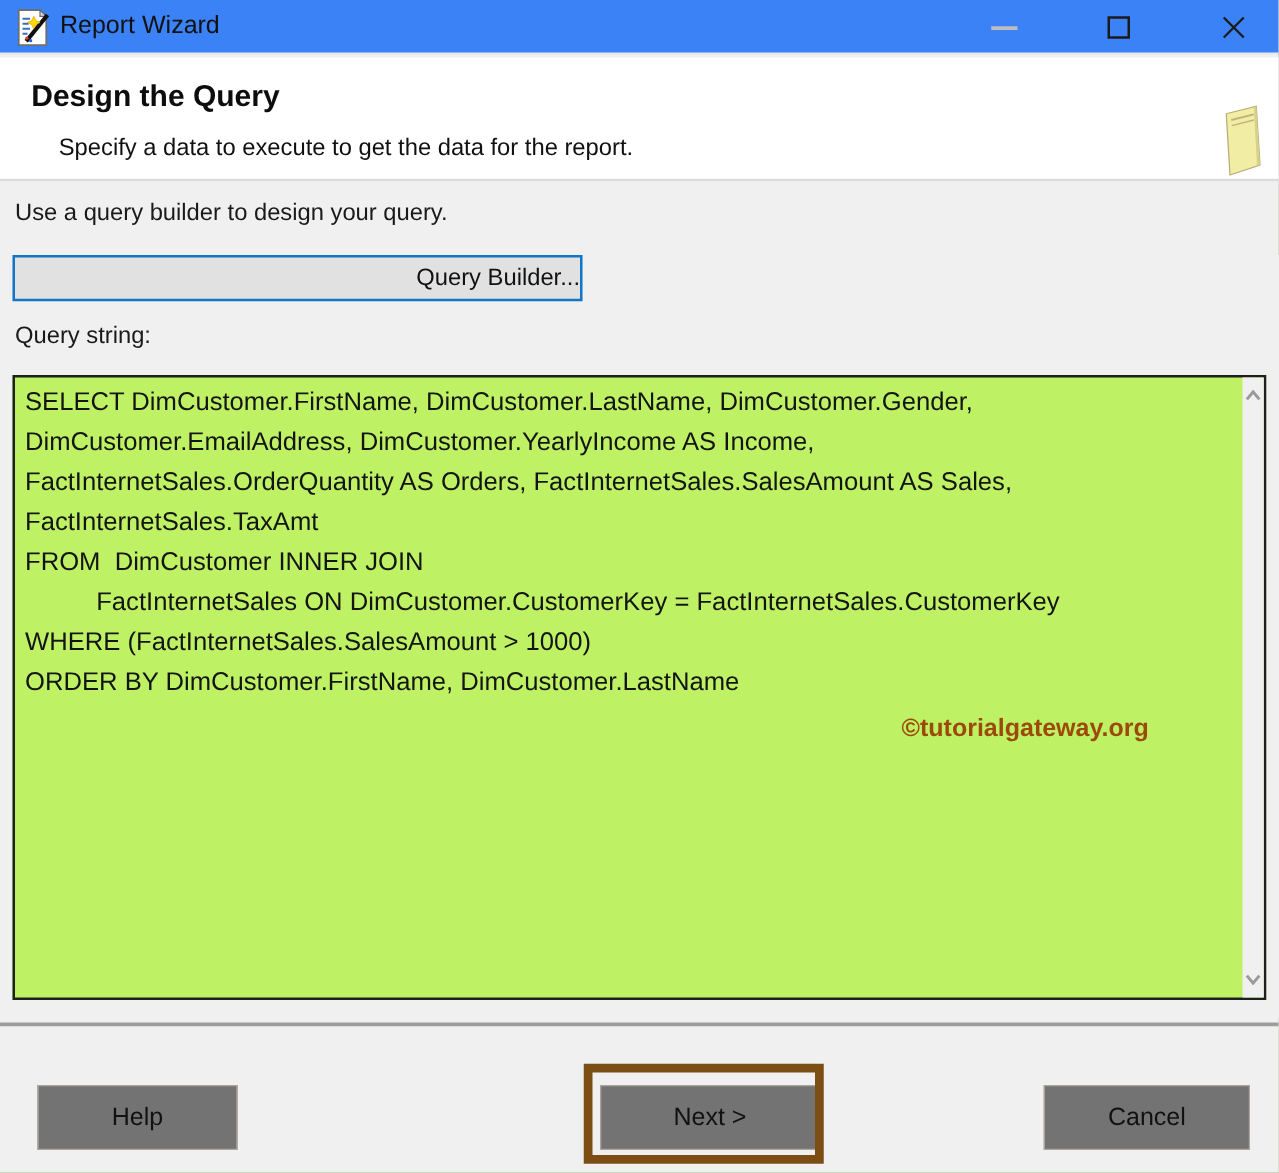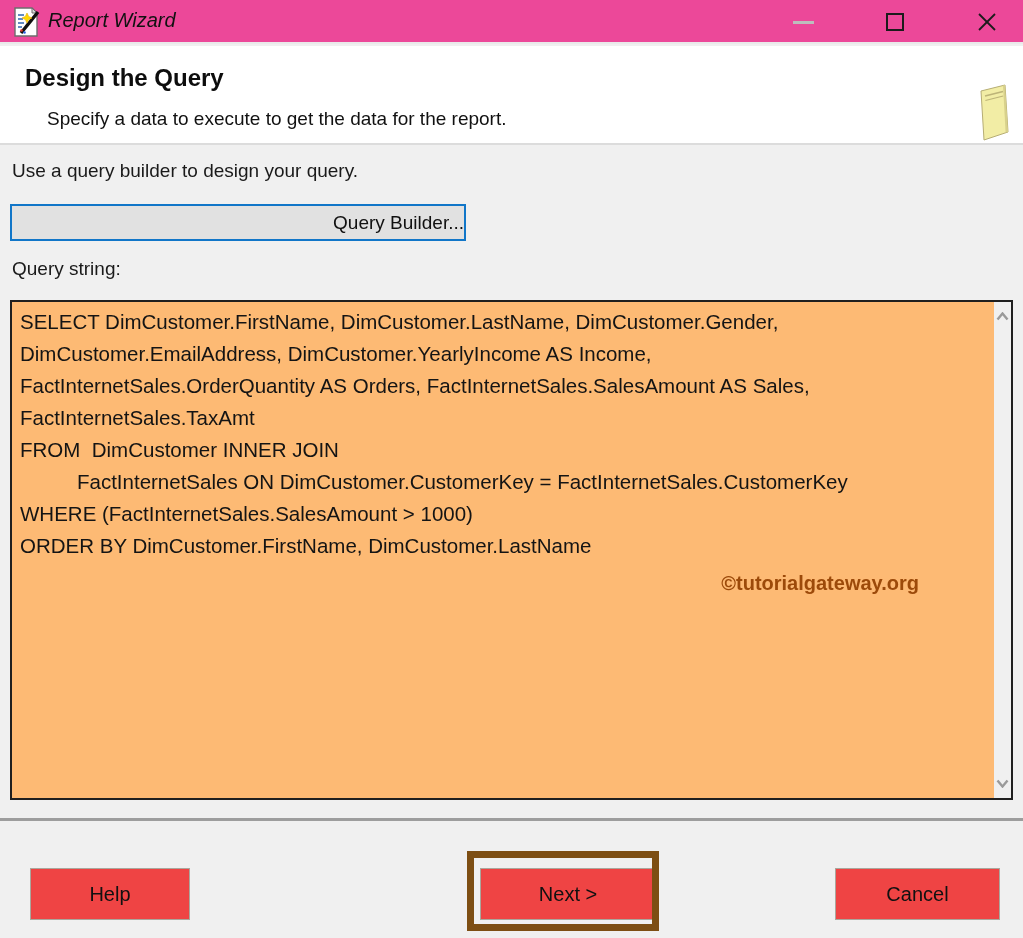--- a/index.html
+++ b/index.html
@@ -2,21 +2,21 @@
 <html><head>
 <meta charset="utf-8">
 <style>
   html,body{margin:0;padding:0;background:#c8c8c8;}
   *{box-sizing:border-box;}
   .window{
     position:relative;width:1023px;height:938px;background:#f0f0f0;
     font-family:"Liberation Sans",sans-serif;color:#1a1a1a;overflow:hidden;
   }
   
-  .titlebar{position:absolute;left:0;top:0;width:1023px;height:44px;background:#ec4899;border-bottom:2px solid #eaeaea;font-style:italic;}
+  .titlebar{position:absolute;left:0;top:0;width:1023px;height:44px;background:#3b82f6;border-bottom:2px solid #eaeaea;}
   .app-icon{position:absolute;left:10px;top:6px;width:32px;height:32px;}
   .window-title{position:absolute;left:48px;top:9px;font-size:20px;color:#111;}
   .win-btn{position:absolute;top:0;width:46px;height:44px;display:flex;align-items:center;justify-content:center;cursor:pointer;}
   .btn-min{left:780px;}
   .btn-max{left:872px;}
   .btn-close{left:964px;}
   .min-glyph{width:21px;height:3px;background:#bdbdbd;}
   .max-glyph{width:18px;height:18px;border:2px solid #1b1b1b;background:transparent;}
   
   .wiz-header{position:absolute;left:0;top:46px;width:1023px;height:99px;background:#ffffff;border-bottom:2px solid #dcdcdc;}
@@ -26,36 +26,36 @@
   
   .builder-label{position:absolute;left:12px;top:160px;font-size:19px;text-align:right;}
   .qb-button{
     position:absolute;left:10px;top:204px;width:456px;height:37px;
     background:#e1e1e1;border:2px solid #1176c8;font-family:"Liberation Sans",sans-serif;
     font-size:19px;color:#111;text-align:right;cursor:pointer;padding:0;
   }
   .query-label{position:absolute;left:12px;top:258px;font-size:19px;}
   .query-box{
     position:absolute;left:10px;top:300px;width:1003px;height:500px;
-    background:#fdba74;border:2px solid #1f1f1f;
+    background:#bef264;border:2px solid #1f1f1f;
   }
   .query-text{
     position:absolute;left:8px;top:4px;right:30px;
     font-family:"Liberation Sans",sans-serif;font-size:20.5px;line-height:32px;
     white-space:pre-wrap;color:#141414;cursor:text;
   }
   .watermark{position:absolute;right:92px;top:270px;font-size:20px;font-weight:bold;color:#9c4a0a;}
   .scrollbar{position:absolute;right:0;top:0;bottom:0;width:17px;background:#f0f0f0;}
   .scroll-arrow{position:absolute;left:0;width:17px;height:17px;display:flex;align-items:center;justify-content:center;cursor:pointer;}
   .scroll-up{top:6px;}
   .scroll-down{bottom:6px;}
   
   .footer-separator{position:absolute;left:0;top:818px;width:1023px;height:3px;background:#9d9d9d;}
   .btn{
-    position:absolute;top:868px;height:52px;background:#ef4444;border:1px solid #aba69c;
+    position:absolute;top:868px;height:52px;background:#737373;border:1px solid #aba69c;
     font-family:"Liberation Sans",sans-serif;font-size:20px;color:#111;cursor:pointer;padding:0;
   }
   .btn-help{left:30px;width:160px;}
   .btn-back{left:305px;width:160px;}
   .btn-next{left:480px;width:176px;}
   .btn-finish{left:660px;width:160px;color:#a3a3a3;cursor:default;
     background-image:radial-gradient(#d9d7d2 1px, transparent 1px);background-size:4px 4px;}
   .btn-cancel{left:835px;width:165px;}
   .next-annotation{
     position:absolute;left:467px;top:851px;width:192px;height:80px;

